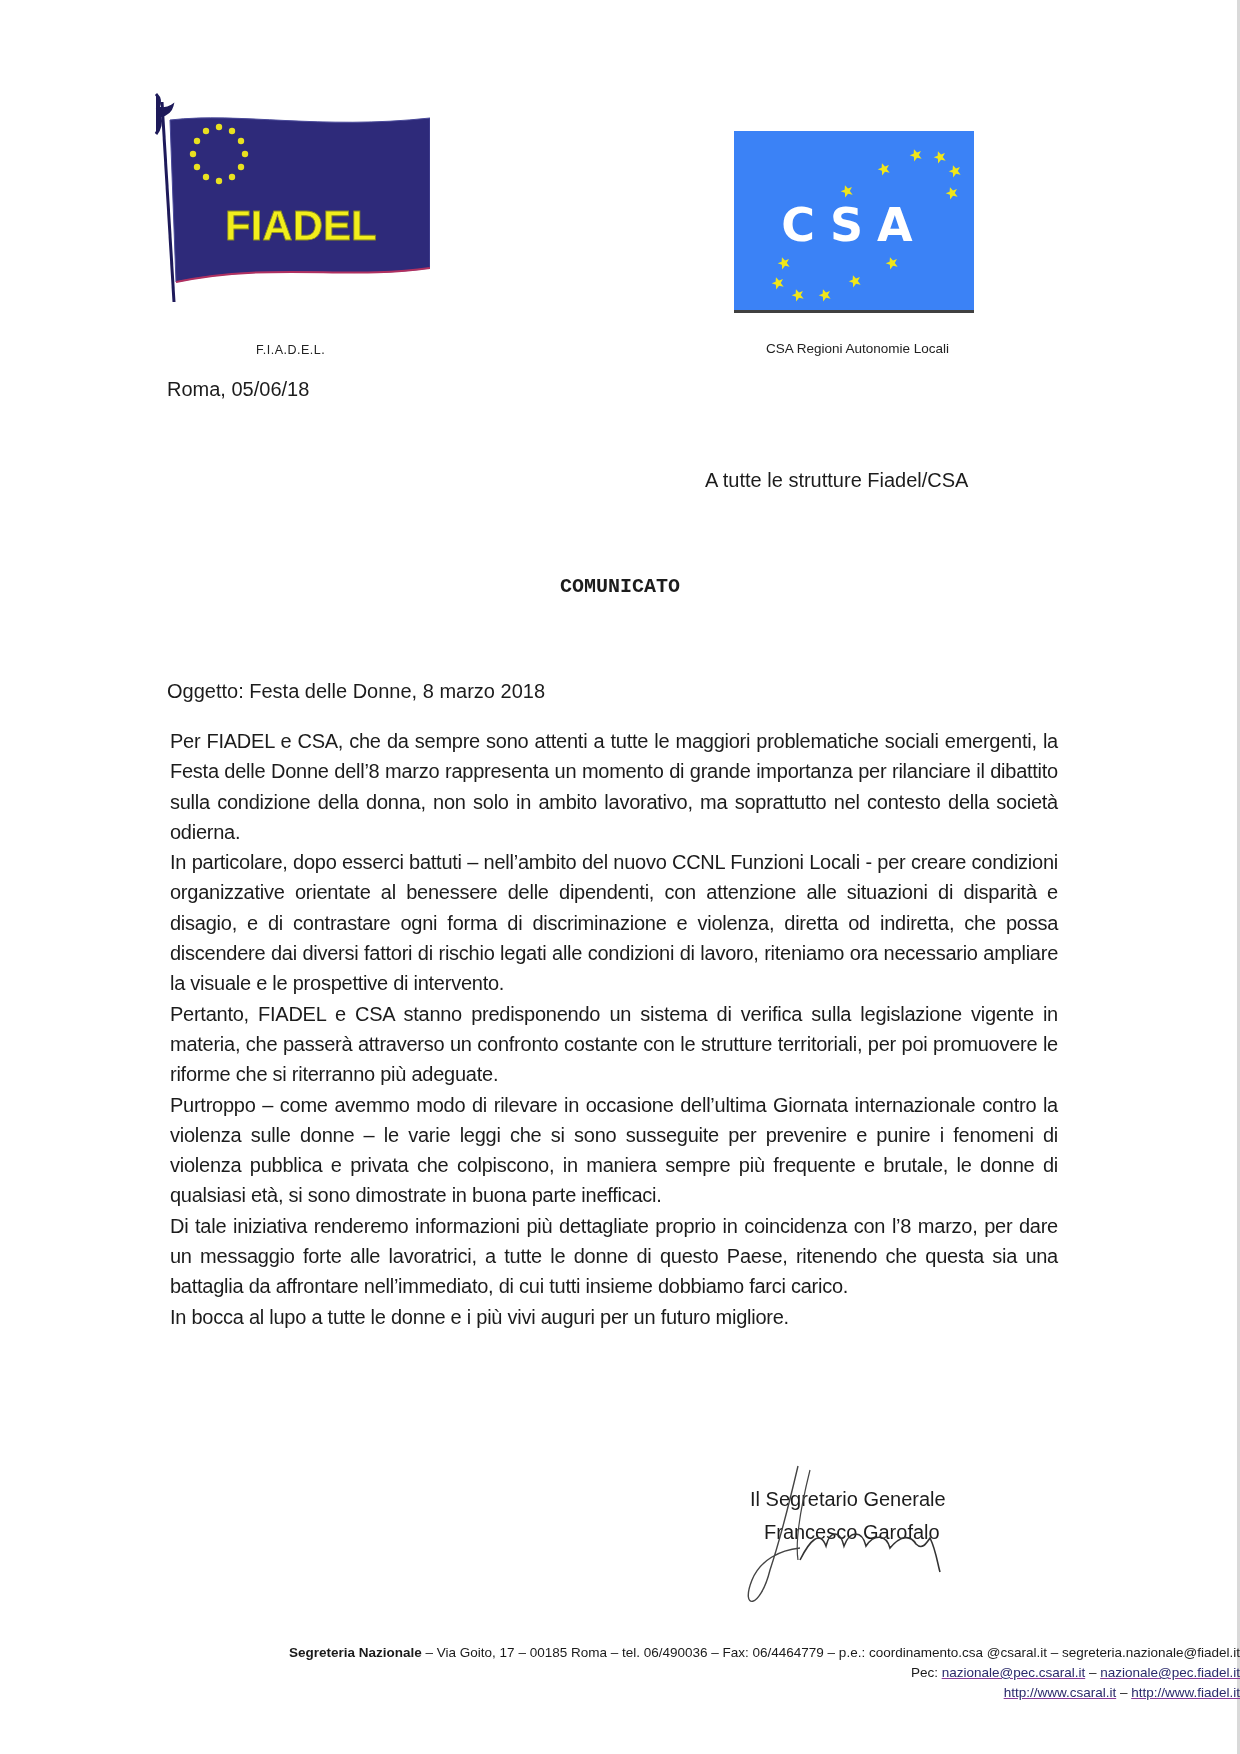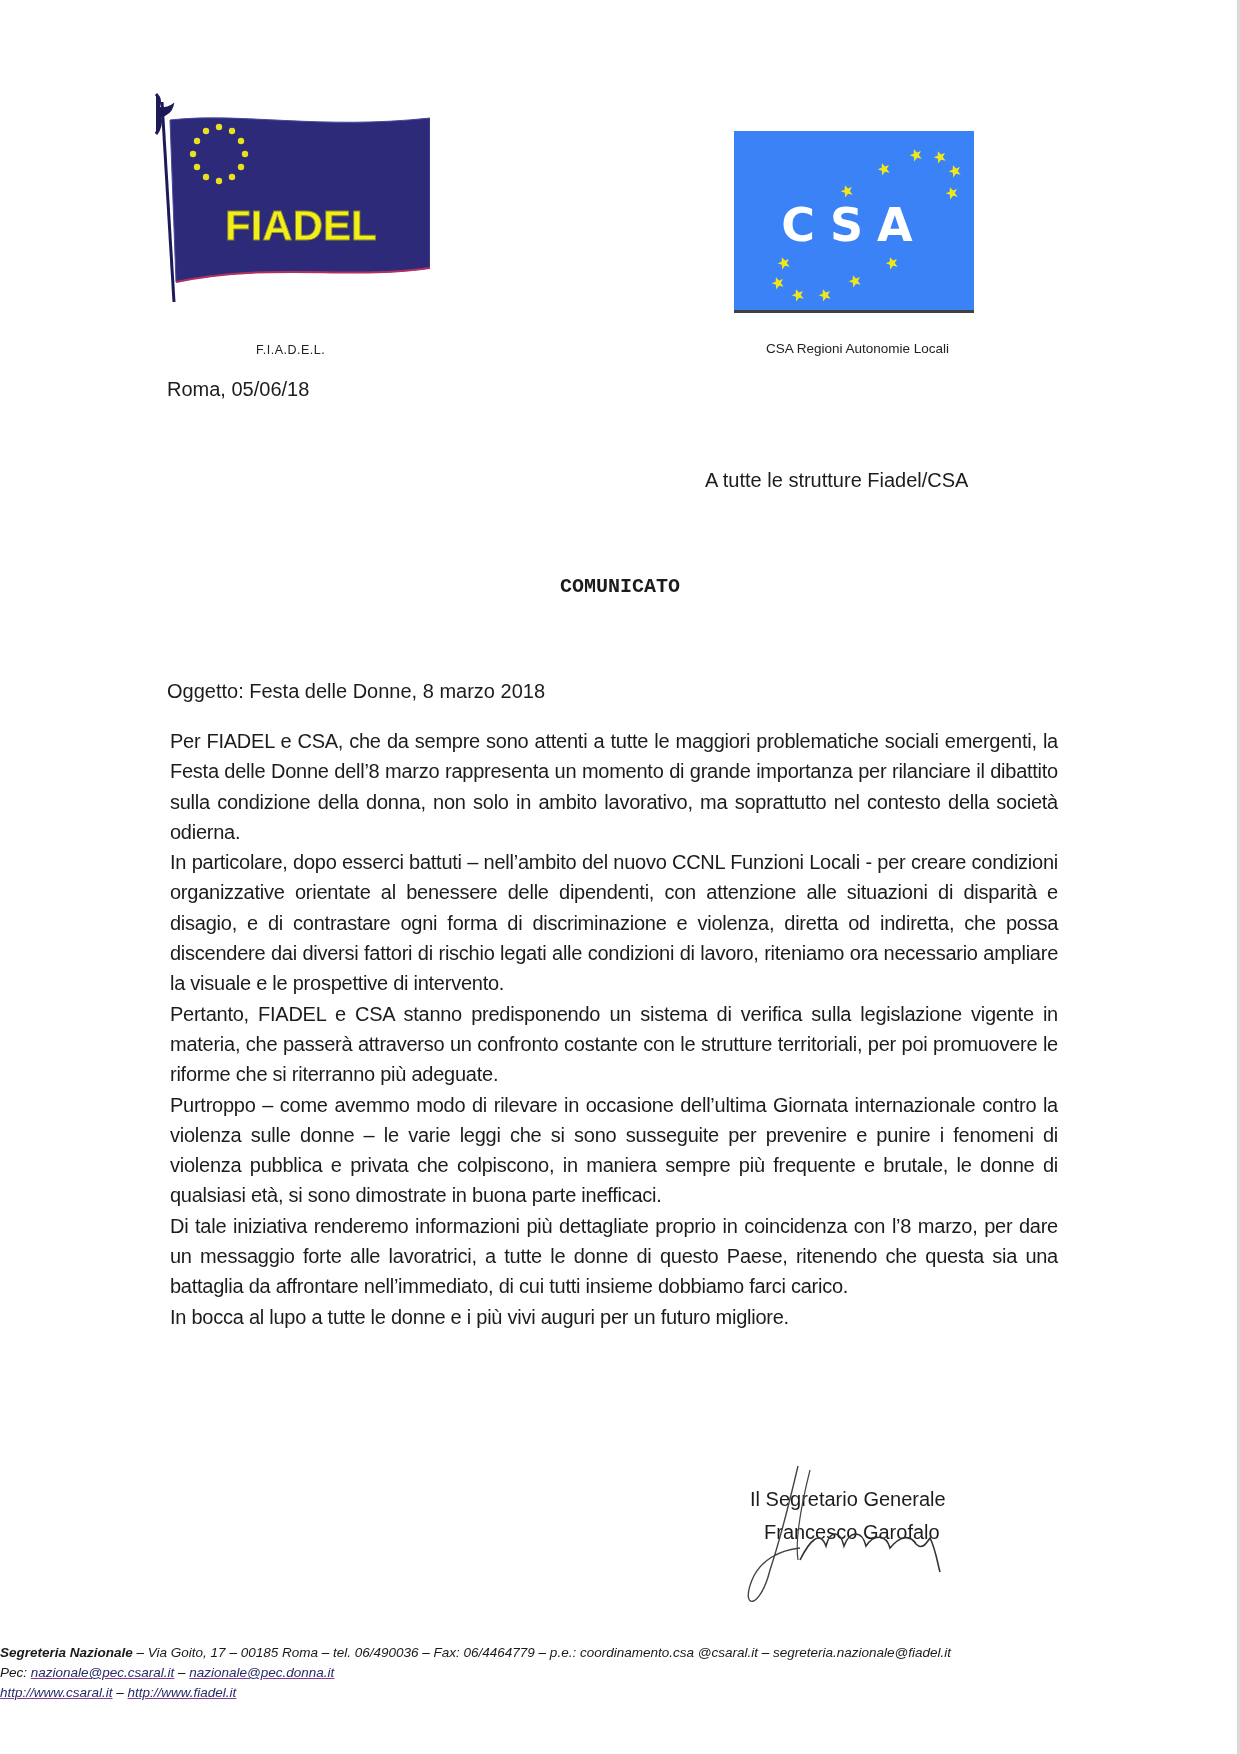--- a/index.html
+++ b/index.html
@@ -54,22 +54,22 @@
     position: absolute; left: 750px; top: 1488px; width: 280px;
   }
   .sig-title { font-size: 20px; display: block; }
   .sig-name { font-size: 20px; display: block; margin-left: 14px; margin-top: 10px; }
   .signature-svg {
     position: absolute; left: 740px; top: 1460px; width: 280px; height: 160px;
     pointer-events: none;
   }
   .footer {
     position: absolute; left: 0; width: 1240px; top: 1643px;
-    text-align: left; font-family: "Liberation Sans", sans-serif;
-    font-style: italic; font-size: 13.5px; color: #1a1a1a; line-height: 20px;
+    text-align: right; font-family: "Liberation Sans", sans-serif;
+    font-size: 13.5px; color: #1a1a1a; line-height: 20px;
   }
   .footer .bold { font-weight: bold; }
   .footer a {
     color: #2a2a6a; text-decoration: underline; text-decoration-color: #8a3a9a;
   }
 </style>
 </head>
 <body>
 
 <div class="page-edge"></div>
@@ -145,18 +145,18 @@
   <path d="M58 6 C 50 40, 40 80, 30 110 C 20 150, 0 150, 12 120 C 20 100, 40 90, 60 88" fill="none" stroke="#444" stroke-width="1.4"></path>
   <path d="M70 10 C 60 50, 55 80, 58 100" fill="none" stroke="#444" stroke-width="1.2"></path>
   <path d="M60 100 C 70 80, 80 70, 86 86 C 90 70, 100 70, 104 86 C 110 70, 122 70, 126 86 C 134 74, 146 74, 150 88 C 160 76, 170 74, 176 84 C 182 90, 186 84, 190 78 C 196 90, 198 106, 200 112" fill="none" stroke="#333" stroke-width="1.6"></path>
 </svg>
 
 <div class="footer">
   <div>
     <span class="bold">Segreteria Nazionale</span><span> – Via Goito, 17 – 00185 Roma – tel. 06/490036 – Fax: 06/4464779 – p.e.: coordinamento.csa @csaral.it – segreteria.nazionale@fiadel.it</span>
   </div>
   <div>
-    <span>Pec: </span><a>nazionale@pec.csaral.it</a><span> – </span><a>nazionale@pec.donna.it</a>
+    <span>Pec: </span><a>nazionale@pec.csaral.it</a><span> – </span><a>nazionale@pec.fiadel.it</a>
   </div>
   <div>
     <a>http://www.csaral.it</a><span> – </span><a>http://www.fiadel.it</a>
   </div>
 </div>
 
 </body></html>

